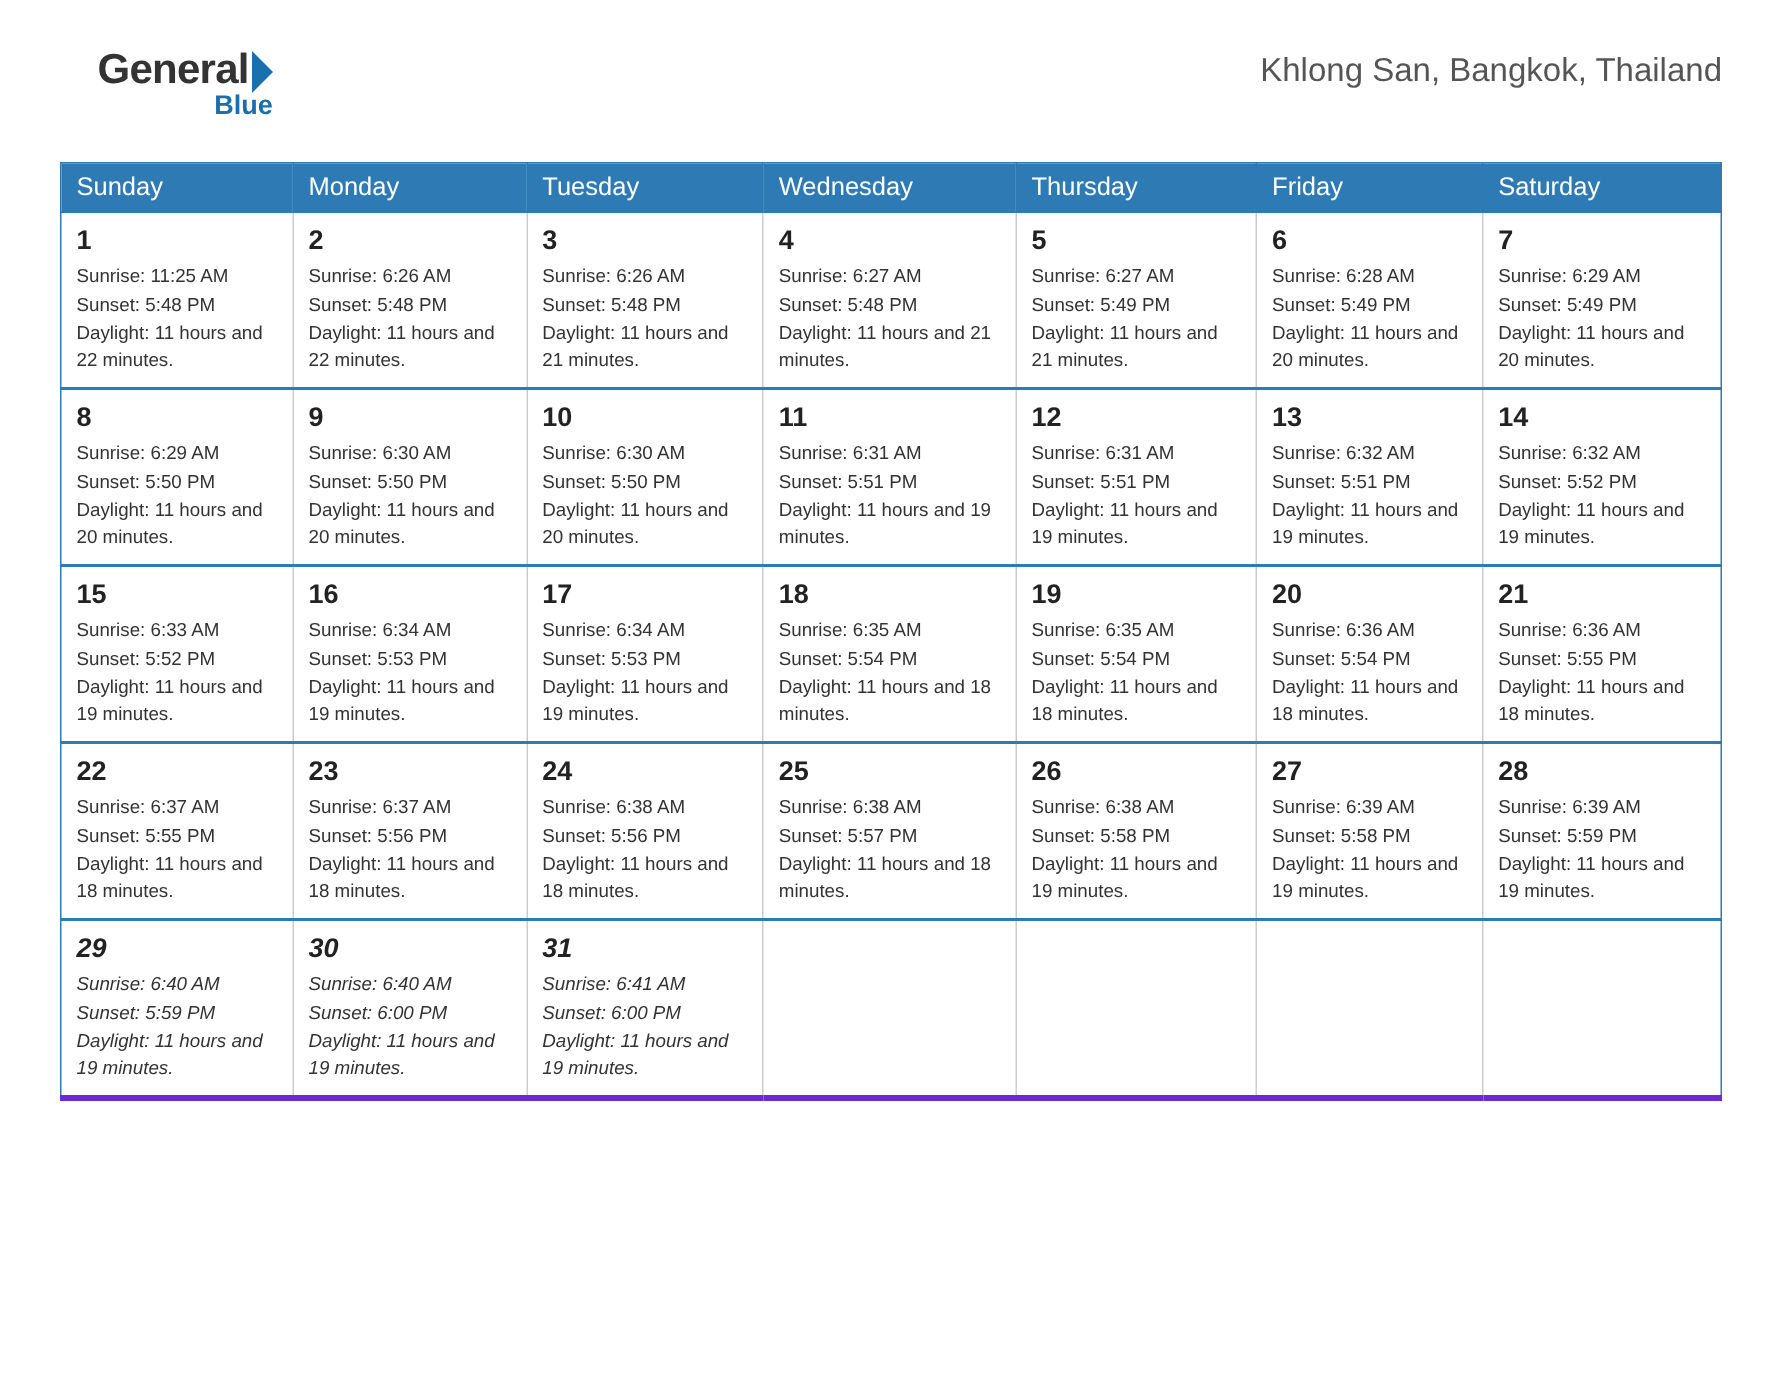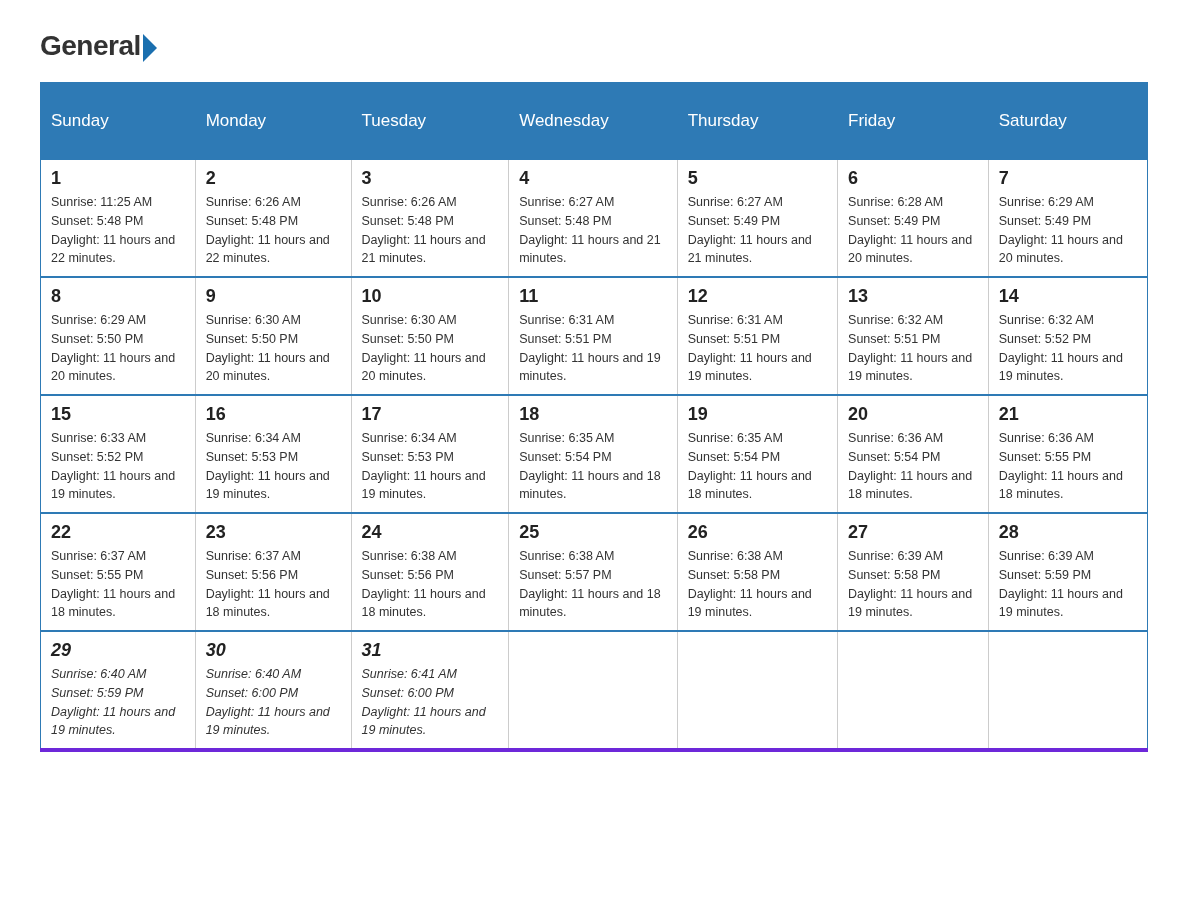--- a/index.html
+++ b/index.html
@@ -64,21 +64,21 @@
     table {
       width: 100%;
       border-collapse: collapse;
       font-size: 13.5px;
     }
     thead tr {
       background-color: #2e7ab5;
     }
     thead th {
       color: #fff;
-      padding: 28px 10px;
+      padding: 6px 10px;
       font-size: 17px;
       font-weight: normal;
       text-align: left;
       border: 1px solid #2e7ab5;
     }
     tbody tr {
       border-bottom: 2px solid #2e7ab5;
     }
     tbody td {
       vertical-align: top;
@@ -117,22 +117,27 @@
   </style>
 </head>
 <body>
 
 <div class="header">
   <div class="logo">
     <div class="logo-top">
       <span class="logo-general">General</span>
       <div class="logo-triangle"></div>
     </div>
+    <div style="display:flex; align-items:center; margin-top:-6px;">
+      <span style="font-size:28px; font-weight:bold; color:#333; letter-spacing:-0.5px; opacity:0;">General</span>
+      <span class="logo-bottom">Blue</span>
+    </div>
   </div>
   <div class="title-section">
+    <div class="subtitle">Khlong San, Bangkok, Thailand</div>
   </div>
 </div>
 
 <table>
   <thead>
     <tr>
     <th>Sunday</th>
         <th>Monday</th>
         <th>Tuesday</th>
         <th>Wednesday</th>

